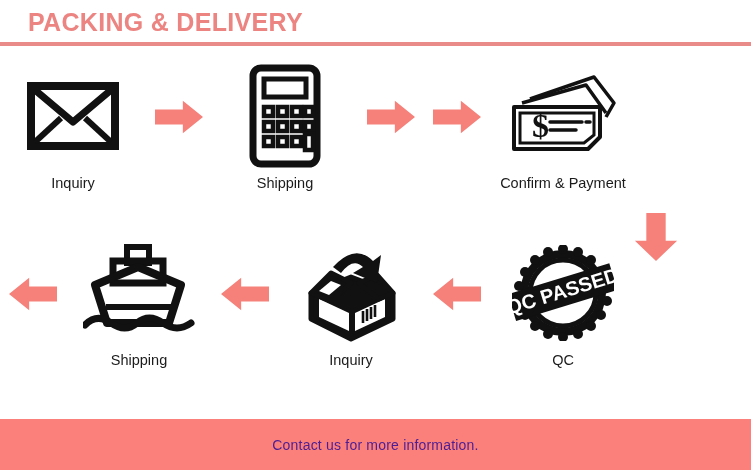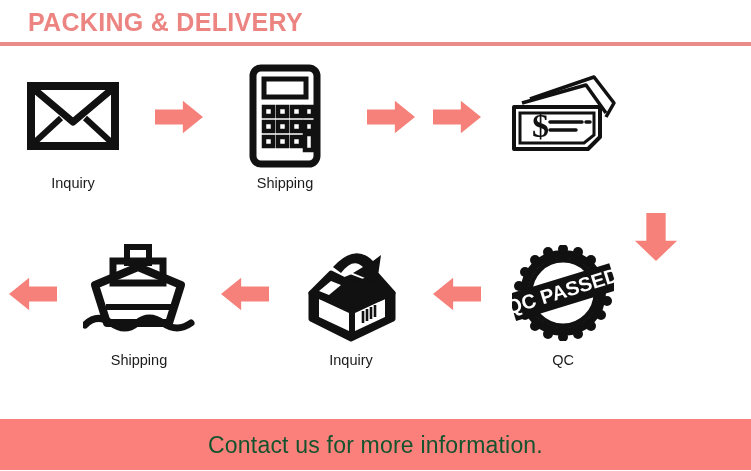--- a/index.html
+++ b/index.html
@@ -134,22 +134,22 @@
     left: 0;
     top: 419px;
     width: 751px;
     height: 52px;
     background: #fb807c;
     display: flex;
     align-items: center;
     justify-content: center;
   }
   .footer-text {
-    color: #14532d;
-    font-size: 23px;
+    color: #4c1d95;
+    font-size: 14px;
     font-family: "Liberation Sans", sans-serif;
     letter-spacing: 0.2px;
   }
 
   svg { display: block; }
 </style>
 </head>
 <body>
 
 <div class="page">
@@ -220,20 +220,21 @@
             <path d="M6 34 L92 34 L92 64 L80 76 L6 76 Z" fill="#ffffff" stroke="#111111" stroke-width="4" stroke-linejoin="round"></path>
             <path d="M12 40 L86 40 L86 62 L76 70 L12 70 Z" fill="none" stroke="#111111" stroke-width="3"></path>
             <text x="24" y="64" font-family="Liberation Serif, serif" font-size="34" font-weight="bold" fill="#111111">$</text>
             <g stroke="#111111" stroke-width="3.5" stroke-linecap="round">
               <line x1="42" y1="49" x2="74" y2="49"></line>
               <line x1="42" y1="57" x2="68" y2="57"></line>
               <line x1="78" y1="49" x2="82" y2="49"></line>
             </g>
           </svg>
         </div>
+        <div class="step-label">Confirm &amp; Payment</div>
       </div>
 
     </div>
 
     <div class="arrow-down-wrap">
       <div class="arrow-down"></div>
     </div>
 
     <div class="row row-2">
 

